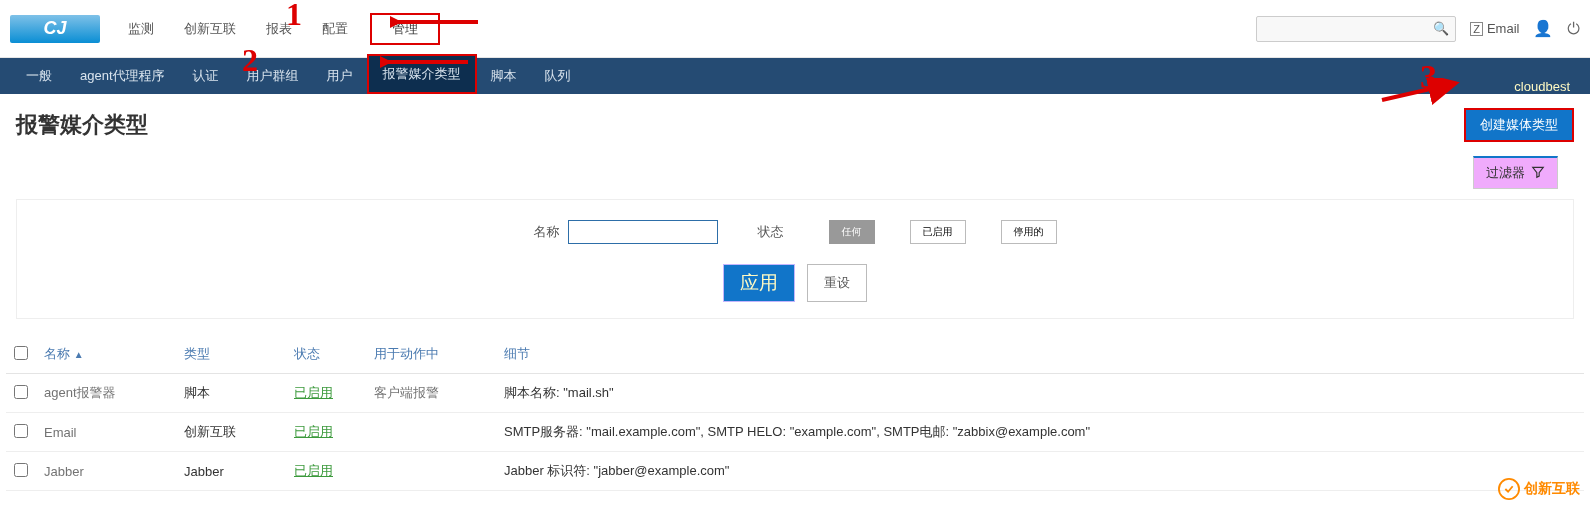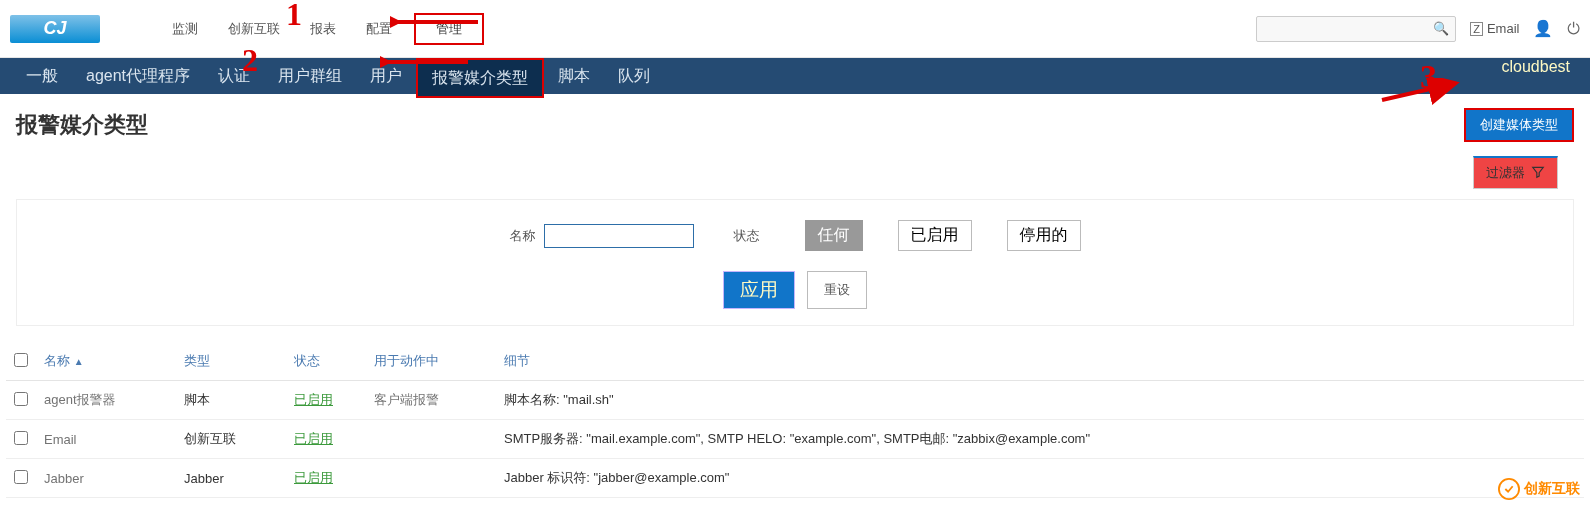--- a/index.html
+++ b/index.html
@@ -1,40 +1,40 @@
 <!DOCTYPE html>
 <html><head>
 <meta charset="utf-8">
 <style>
 * { margin: 0; padding: 0; box-sizing: border-box; }
 body { font-family: Arial, "Microsoft YaHei", sans-serif; font-size: 13px; color: #333; background: #fff; width: 1590px; }
 .topbar { display: flex; align-items: center; height: 58px; padding: 0 10px; background: #fff; border-bottom: 1px solid #e6e6e6; }
 .logo { width: 90px; height: 28px; background: linear-gradient(#7ec1e8,#0a8ed4); border-radius: 2px; margin-right: 20px; display:flex;align-items:center;justify-content:center;color:#fff;font-weight:bold;font-style:italic;font-size:18px;}
-.topnav { display: flex; gap: 14px; align-items: center; margin-left: 44px; }
+.topnav { display: flex; gap: 14px; align-items: center; }
 .topnav a { color: #555; text-decoration: none; padding: 4px 8px; font-size: 13px; }
 .topnav a.active { border:2px solid #d00; padding:5px 20px; color:#333;}
 .top-right { margin-left: auto; display: flex; align-items: center; gap: 14px; }
 .searchbox { width: 200px; height: 26px; border: 1px solid #ccc; border-radius: 2px; background:#f8f8f8; display:flex;align-items:center;justify-content:flex-end;padding-right:6px;}
 .share { color:#555; font-size:13px; display:flex;align-items:center;gap:4px;}
 .icon-btn { color:#666; font-size:16px; cursor:pointer;}
-.subnav { background:#254b73; height: 36px; display:flex; align-items:flex-start; padding: 0 12px; color:#fff; font-size:16px;}
+.subnav { background:#254b73; height: 36px; display:flex; align-items:flex-end; padding: 0 12px; color:#fff; font-size:13px;}
 .subnav a { color:#d9e4ee; text-decoration:none; padding:0 14px; line-height:36px; display:inline-block;}
 .subnav a.sel { background:#0d2e4f; border:2px solid #d00;}
 .subnav .right { margin-left:auto; padding-right:8px; color:#fef9c3;}
 .page-head { display:flex; align-items:center; padding: 14px 16px; }
 .page-title { font-size: 22px; color:#333; }
 .create-btn { margin-left:auto; background:#1175c9; color:#fff; border:2px solid #d00; padding:6px 14px; font-size:13px; cursor:pointer;}
-.filter-tab { float:right; margin-right:16px; border:1px solid #ccc; border-top:2px solid #1175c9; padding:6px 12px; font-size:13px; display:flex;align-items:center;gap:6px; background:#ef4444; clear:both;}
+.filter-tab { float:right; margin-right:16px; border:1px solid #ccc; border-top:2px solid #1175c9; padding:6px 12px; font-size:13px; display:flex;align-items:center;gap:6px; background:#f0abfc; clear:both;}
 .filter-wrap { display:flex; justify-content:flex-end; padding: 0 16px 10px;}
 .filter-box { margin: 0 16px 16px; border:1px solid #eee; background:#fff; padding: 20px 0 16px; position:relative;}
 .filter-row1 { display:flex; justify-content:center; align-items:center; gap: 40px; }
 .filter-label { color:#555; font-size:13px; }
 .filter-input { width:150px; height:24px; border:1px solid #2d6ea8; border-radius:0; padding:0 4px; }
 .status-group { display:flex; align-items:center; gap:0; }
-.status-group .sbtn { border:1px solid #bbb; padding:4px 12px; font-size:16px; background:#fff; cursor:pointer;margin-left:35px;}
+.status-group .sbtn { border:1px solid #bbb; padding:4px 12px; font-size:10px; background:#fff; cursor:pointer;margin-left:35px;}
 .status-group .sbtn.active { background:#999; color:#fff; border-color:#999;}
 .filter-row2 { display:flex; justify-content:center; gap:12px; margin-top:20px;}
 .btn-apply { background:#1175c9; color:#fef9c3; border:1px solid #c4b5fd; padding:5px 16px; font-size:19px; cursor:pointer;}
 .btn-reset { background:#fff; color:#555; border:1px solid #bbb; padding:5px 16px; font-size:13px; cursor:pointer;}
 .table-wrap { margin: 0 6px; }
 table { width:100%; border-collapse: collapse; font-size:13px;}
 th { text-align:left; color:#4a7ab0; font-weight:normal; padding:10px 8px; border-bottom:1px solid #e4e4e4;}
 th a { color:#4a7ab0; text-decoration:none;}
 td { padding:10px 8px; border-bottom:1px solid #eee; color:#333;}
 td a.link { color:#737373; text-decoration:none;}

